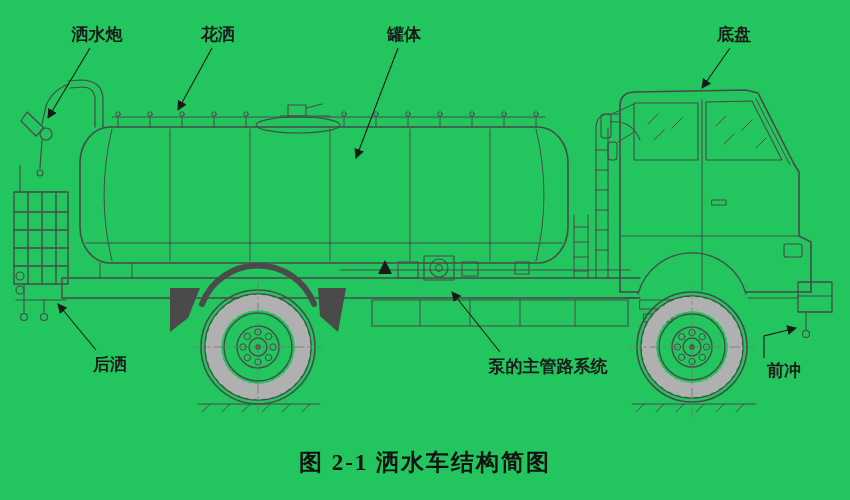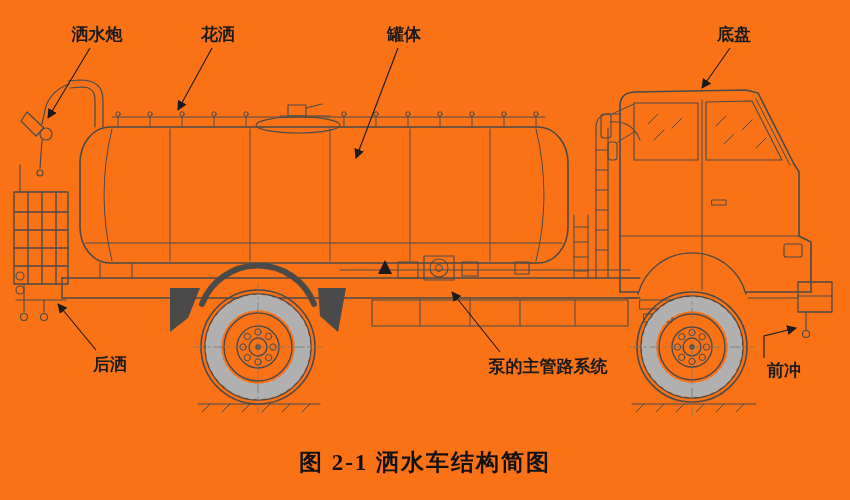--- a/index.html
+++ b/index.html
@@ -1,19 +1,19 @@
 <!DOCTYPE html>
 <html><head>
 <meta charset="utf-8">
 <style>
   html,body{margin:0;padding:0;background:#ffffff;}
   .page{
     position:relative;
     width:850px;height:500px;
-    background:#f97316;
+    background:#22c55e;
     overflow:hidden;
     font-family:"Liberation Sans","DejaVu Sans",sans-serif;
   }
   svg{display:block;}
   .part-label{
     font-family:"Liberation Sans","DejaVu Sans",sans-serif;
     font-size:17px;
     font-weight:600;
     fill:#1a1a1a;
   }

